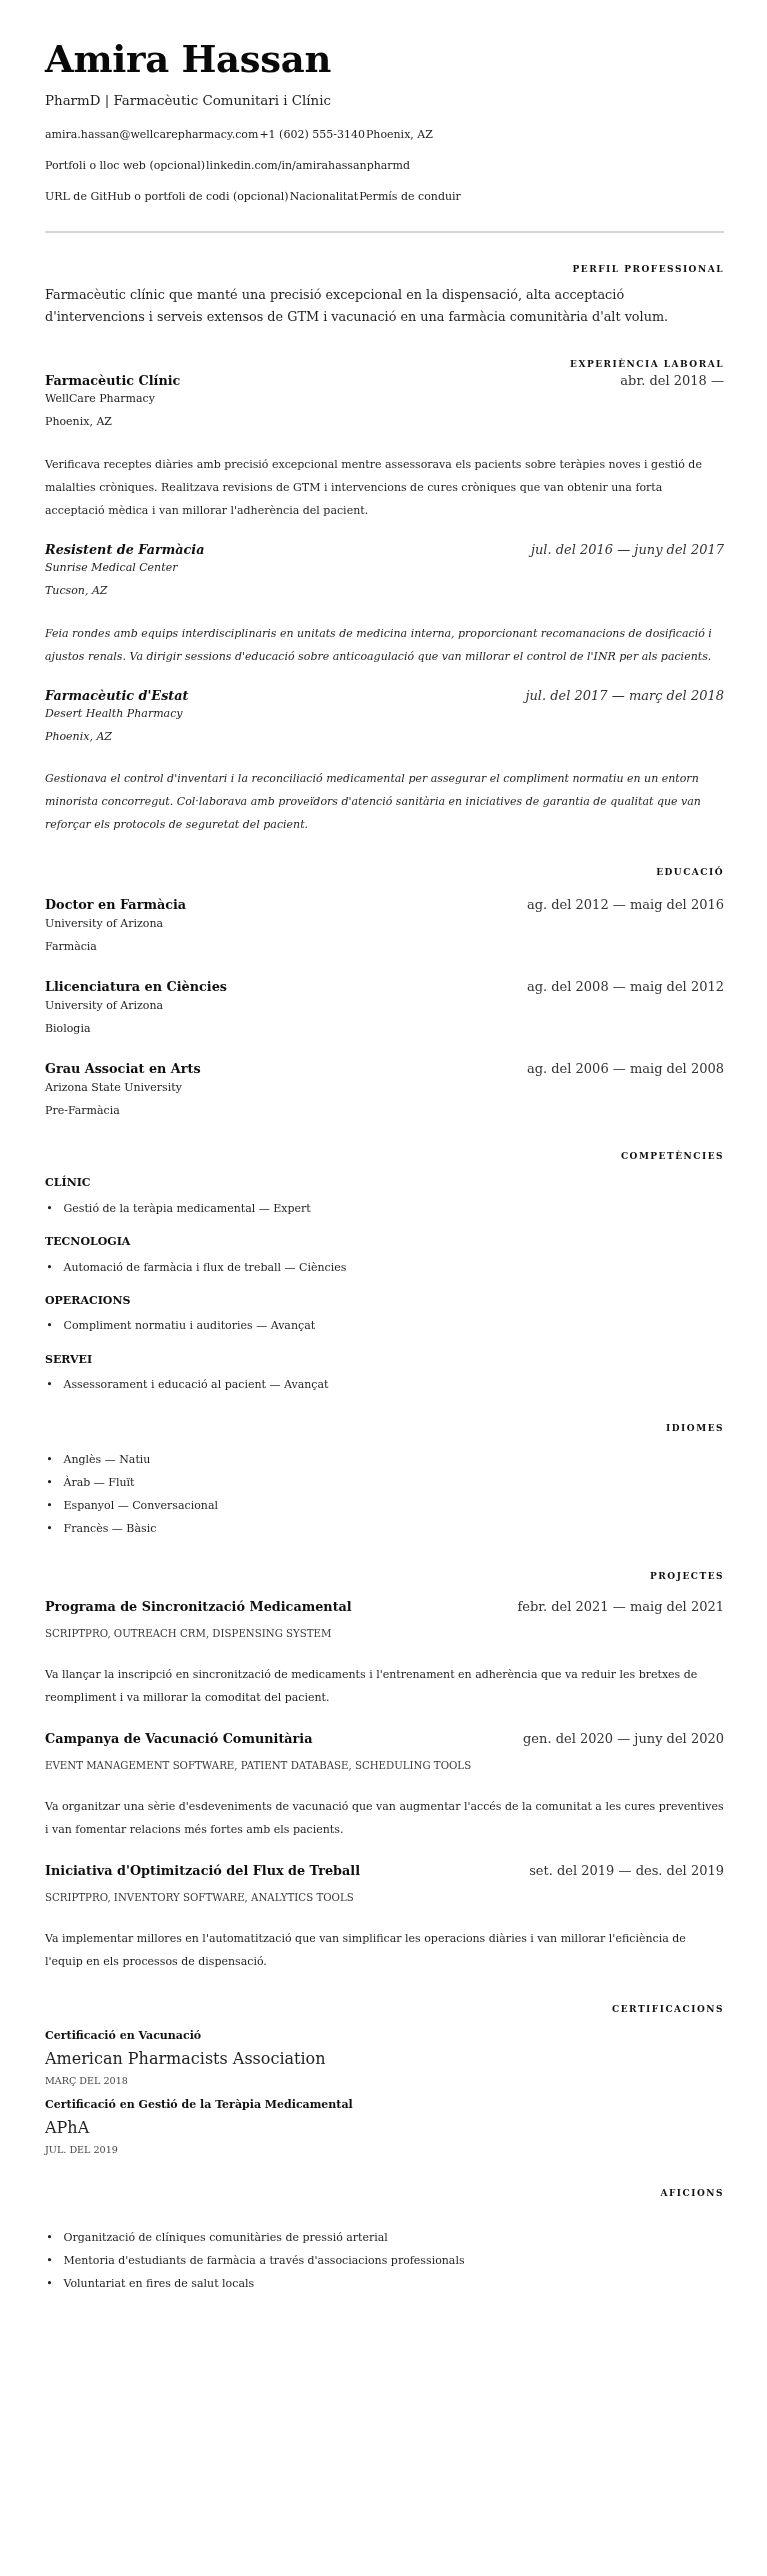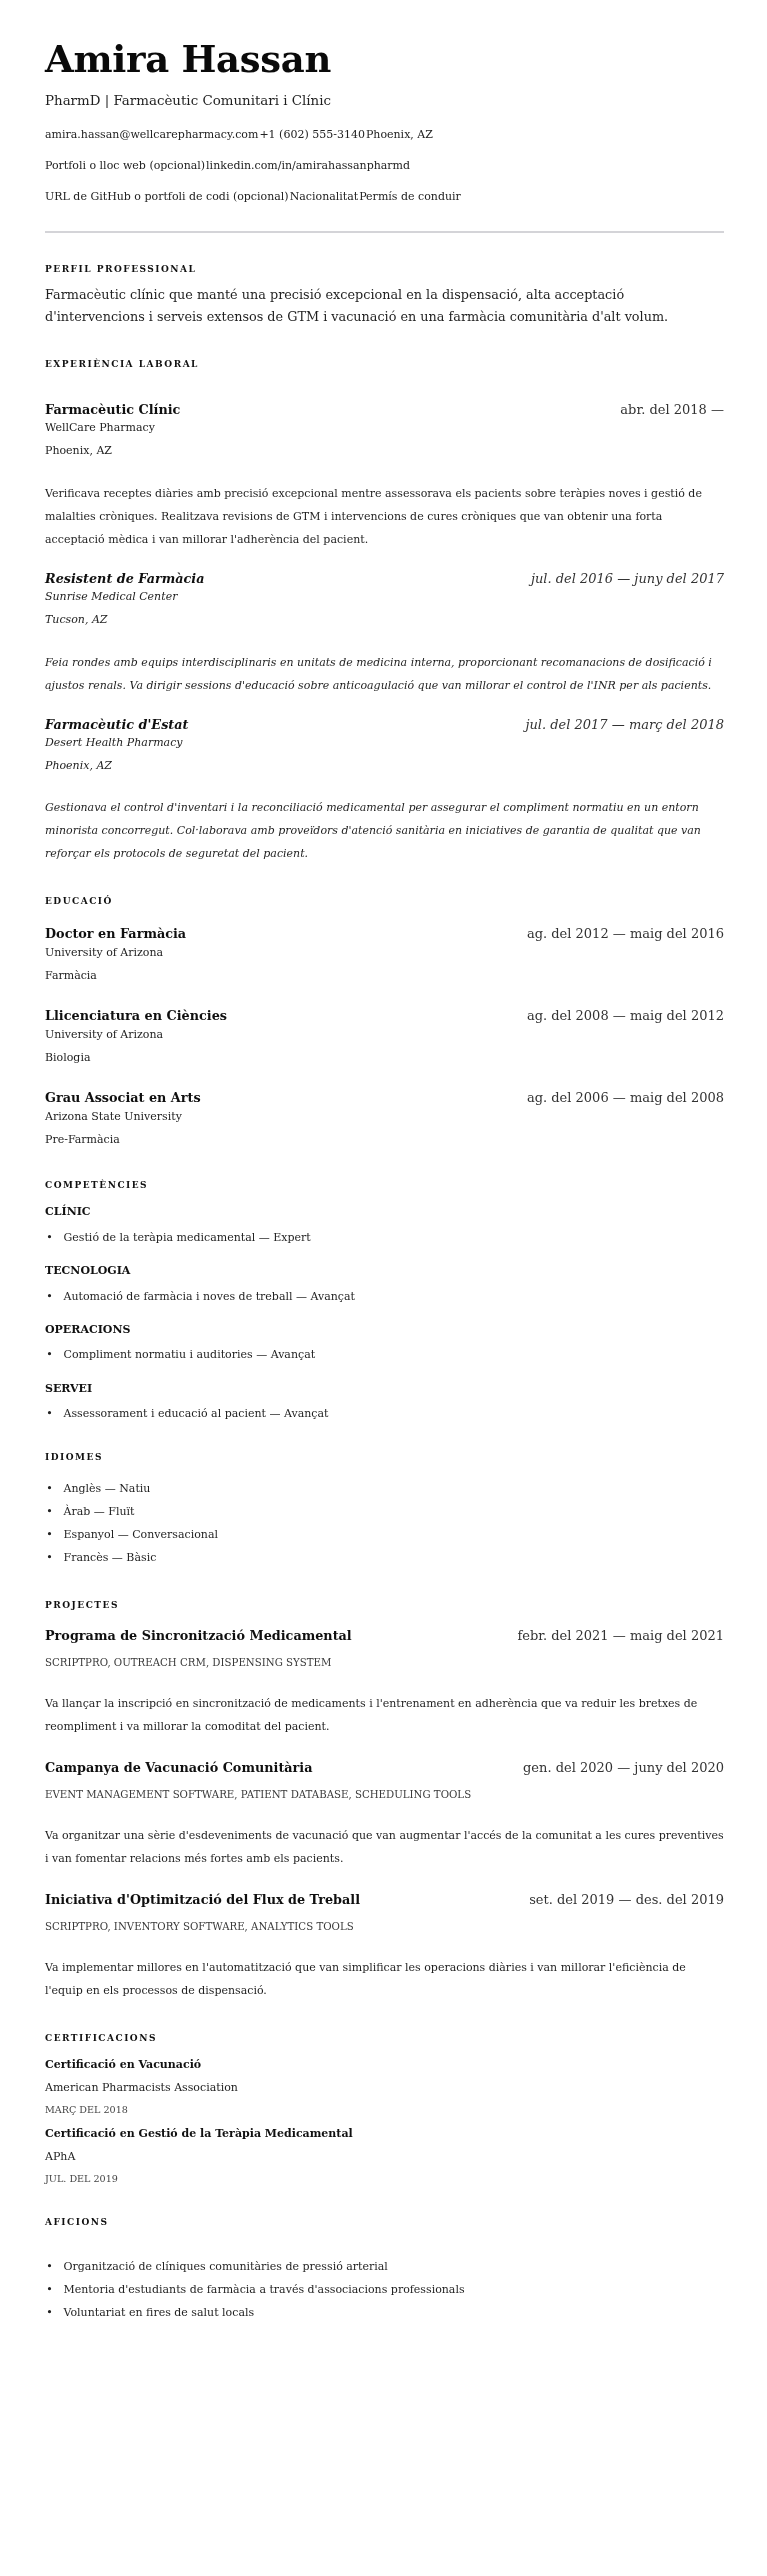--- a/index.html
+++ b/index.html
@@ -11,24 +11,24 @@
     }
     .page { padding: 37px 43px 38px 45px; }
     .name { font-size: 37px; font-weight: bold; line-height: 45px; color: #0a0a0a; letter-spacing: -0.3px; }
     .headline { font-size: 13.4px; line-height: 19px; margin-top: 9px; color: #1f1f1f; }
     .contact-row { font-size: 11px; line-height: 15.3px; color: #222; display: flex; gap: 0 1px; flex-wrap: wrap; }
     .contact-row.first { margin-top: 16.6px; }
     .contact-row + .contact-row { margin-top: 16px; align-items: center; }
     .divider { height: 1.3px; background: #d4d4d8; margin-top: 27px; }
 
     .section { margin-top: 31px; }
-    .section-title { font-size: 9px; font-weight: bold; letter-spacing: 1.5px; line-height: 11.5px; color: #111; text-transform: uppercase; }
+    .section-title { font-size: 9px; font-weight: bold; letter-spacing: 1.5px; line-height: 11.5px; color: #111; text-transform: uppercase; text-align: right; }
     .summary { font-size: 12.8px; line-height: 22px; color: #1f1f1f; margin-top: 9px; }
 
-    .entry { margin-top: 30px; }
+    .entry { margin-top: 1px; }
     .entry-head { display: flex; justify-content: space-between; align-items: baseline; }
     .entry-title { font-size: 12.8px; font-weight: bold; line-height: 18px; color: #0f0f0f; }
     .entry-date { font-size: 13px; line-height: 16.6px; color: #333; white-space: nowrap; }
     .entry-org { font-size: 11px; line-height: 16.6px; color: #222; margin-top: 1.3px; }
     .entry-loc { font-size: 11px; line-height: 16.6px; color: #222; margin-top: 6.4px; }
     .entry-desc { font-size: 11px; line-height: 23px; color: #1f1f1f; margin-top: 22px; }
     .exp .entry + .entry { margin-top: 19px; font-style: italic; }
 
     .edu .entry { margin-top: 16.6px; }
     .edu .entry + .entry { margin-top: 22px; }
@@ -46,21 +46,21 @@
     .lang ul.bullets li { line-height: 23px; }
 
     .proj .entry { margin-top: 15.3px; }
     .proj .entry + .entry { margin-top: 20.5px; }
     .tech { font-size: 10.2px; line-height: 15.3px; color: #3a3a3a; margin-top: 10.2px; text-transform: uppercase; }
     .proj .entry-desc { margin-top: 22px; }
 
     .cert .entry { margin-top: 12.8px; }
     .cert .entry + .entry { margin-top: 9px; }
     .cert-title { font-size: 11px; font-weight: bold; line-height: 16.6px; color: #111; }
-    .cert-issuer { font-size: 11px; line-height: 16.6px; color: #222; margin-top: 6.4px; }
+    .cert-issuer { font-size: 16px; line-height: 16.6px; color: #222; margin-top: 6.4px; }
     .cert-date { font-size: 9.6px; line-height: 14px; color: #444; margin-top: 6.4px; text-transform: uppercase; }
 
     .hobbies ul.bullets { margin-top: 26px; }
     .hobbies ul.bullets li { line-height: 23px; padding-left: 18.5px; }
   </style>
 </head>
 <body>
 
 <div class="page">
 
@@ -161,21 +161,21 @@
 
     <div class="skill-group">
       <div class="skill-cat">CLÍNIC</div>
       <ul class="bullets">
         <li>Gestió de la teràpia medicamental — Expert</li>
       </ul>
     </div>
     <div class="skill-group">
       <div class="skill-cat">TECNOLOGIA</div>
       <ul class="bullets">
-        <li>Automació de farmàcia i noves de treball — Avançat</li>
+        <li>Automació de farmàcia i flux de treball — Ciències</li>
       </ul>
     </div>
     <div class="skill-group">
       <div class="skill-cat">OPERACIONS</div>
       <ul class="bullets">
         <li>Compliment normatiu i auditories — Avançat</li>
       </ul>
     </div>
     <div class="skill-group">
       <div class="skill-cat">SERVEI</div>

